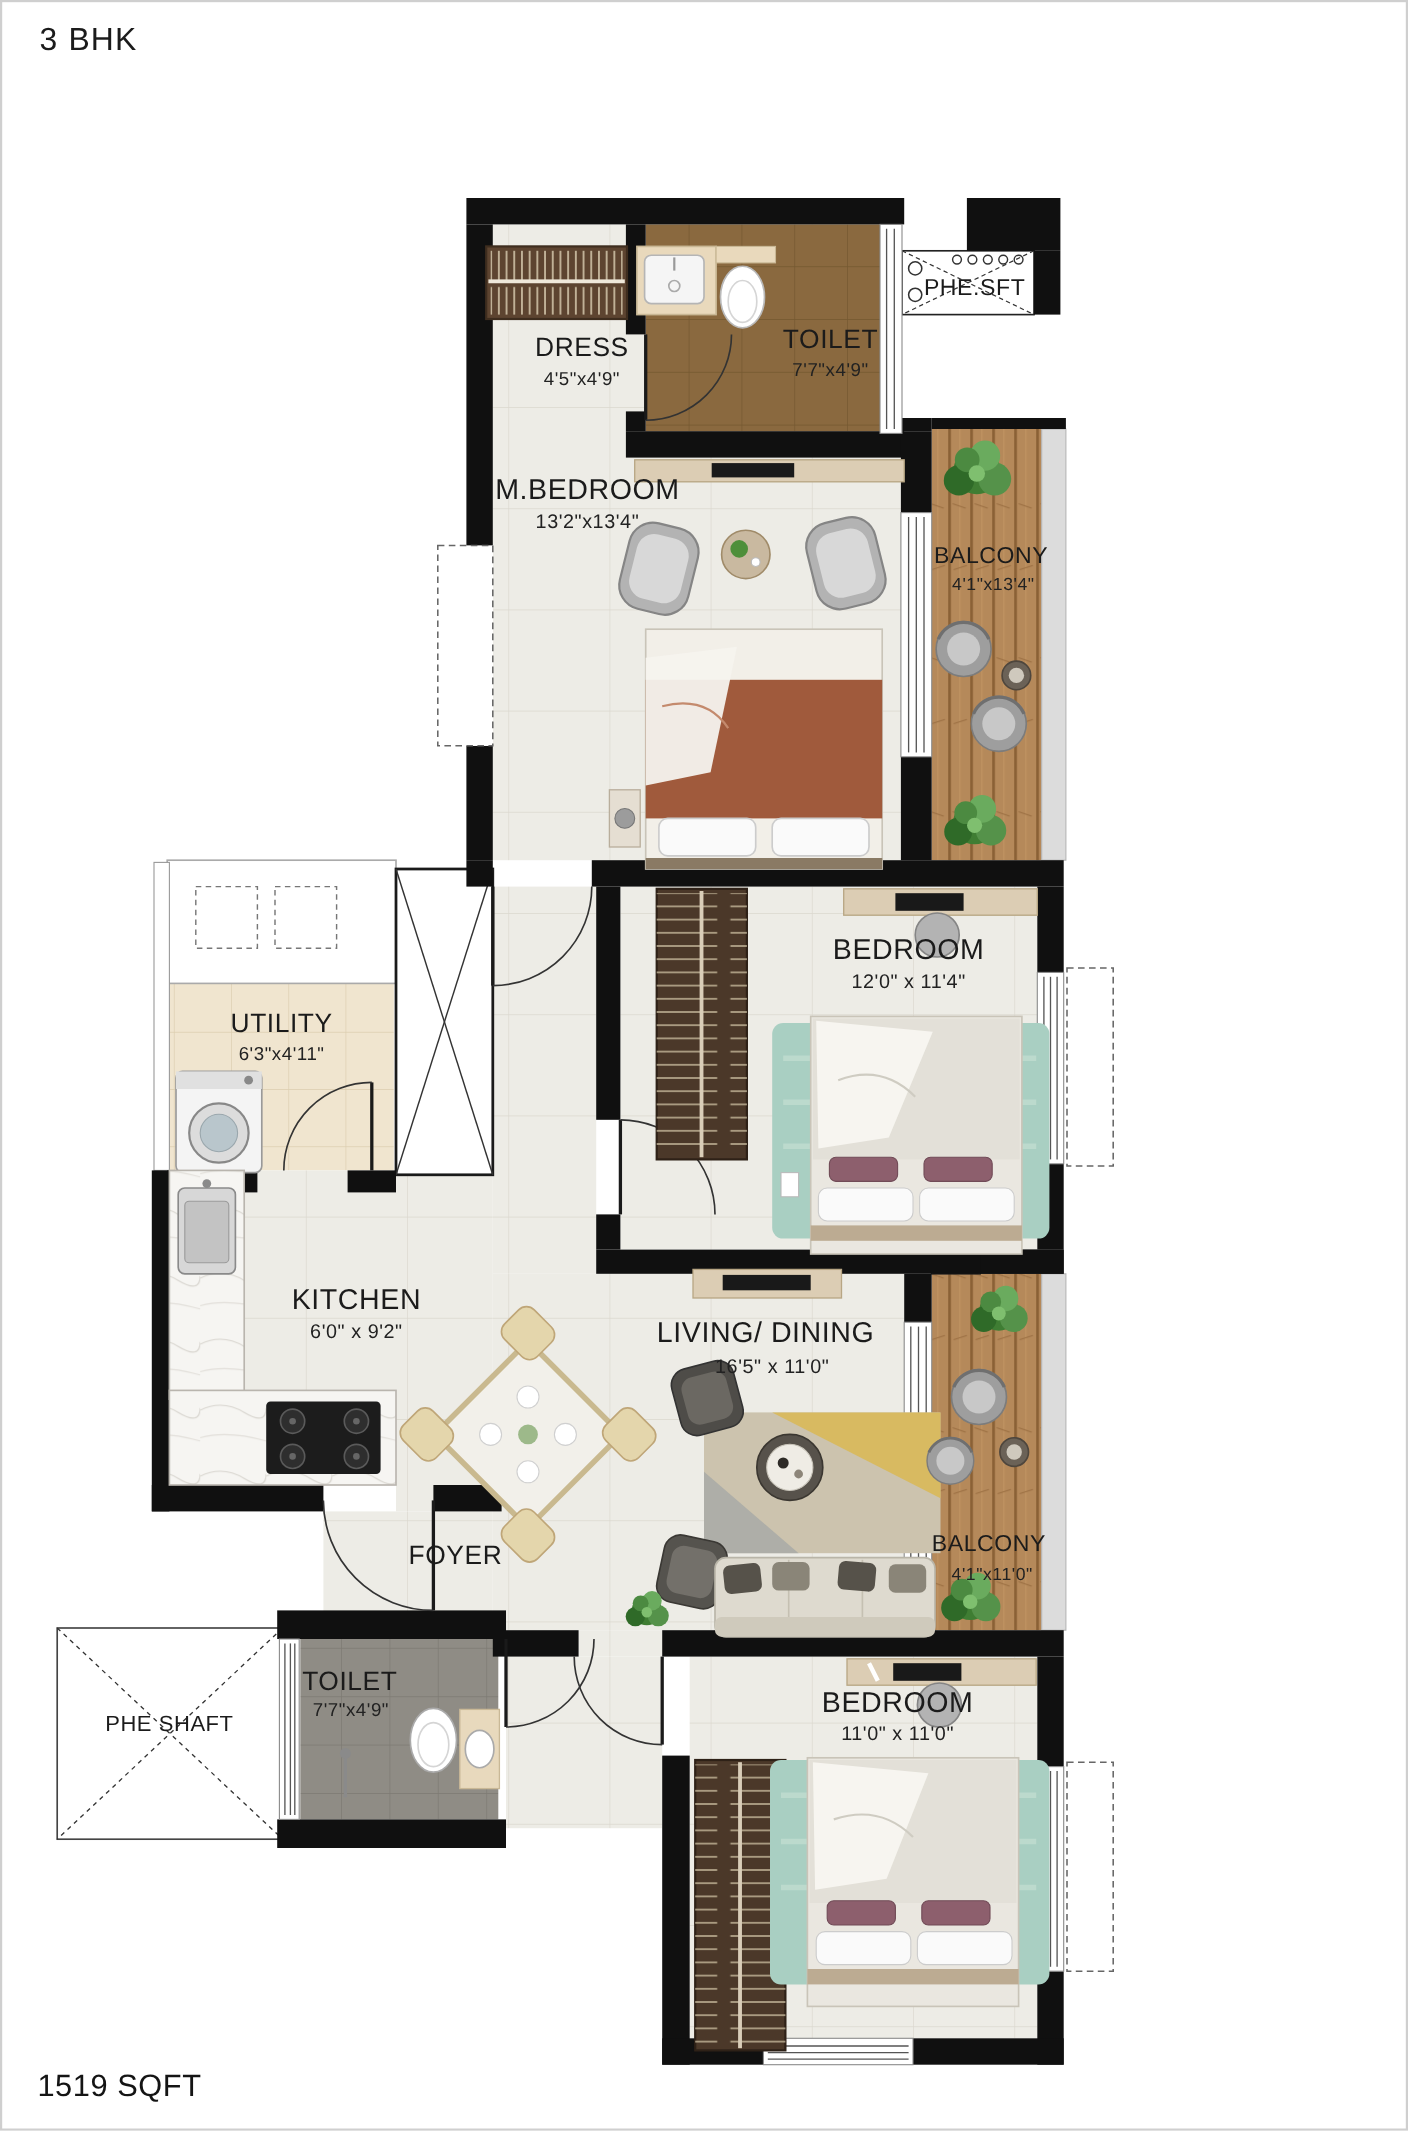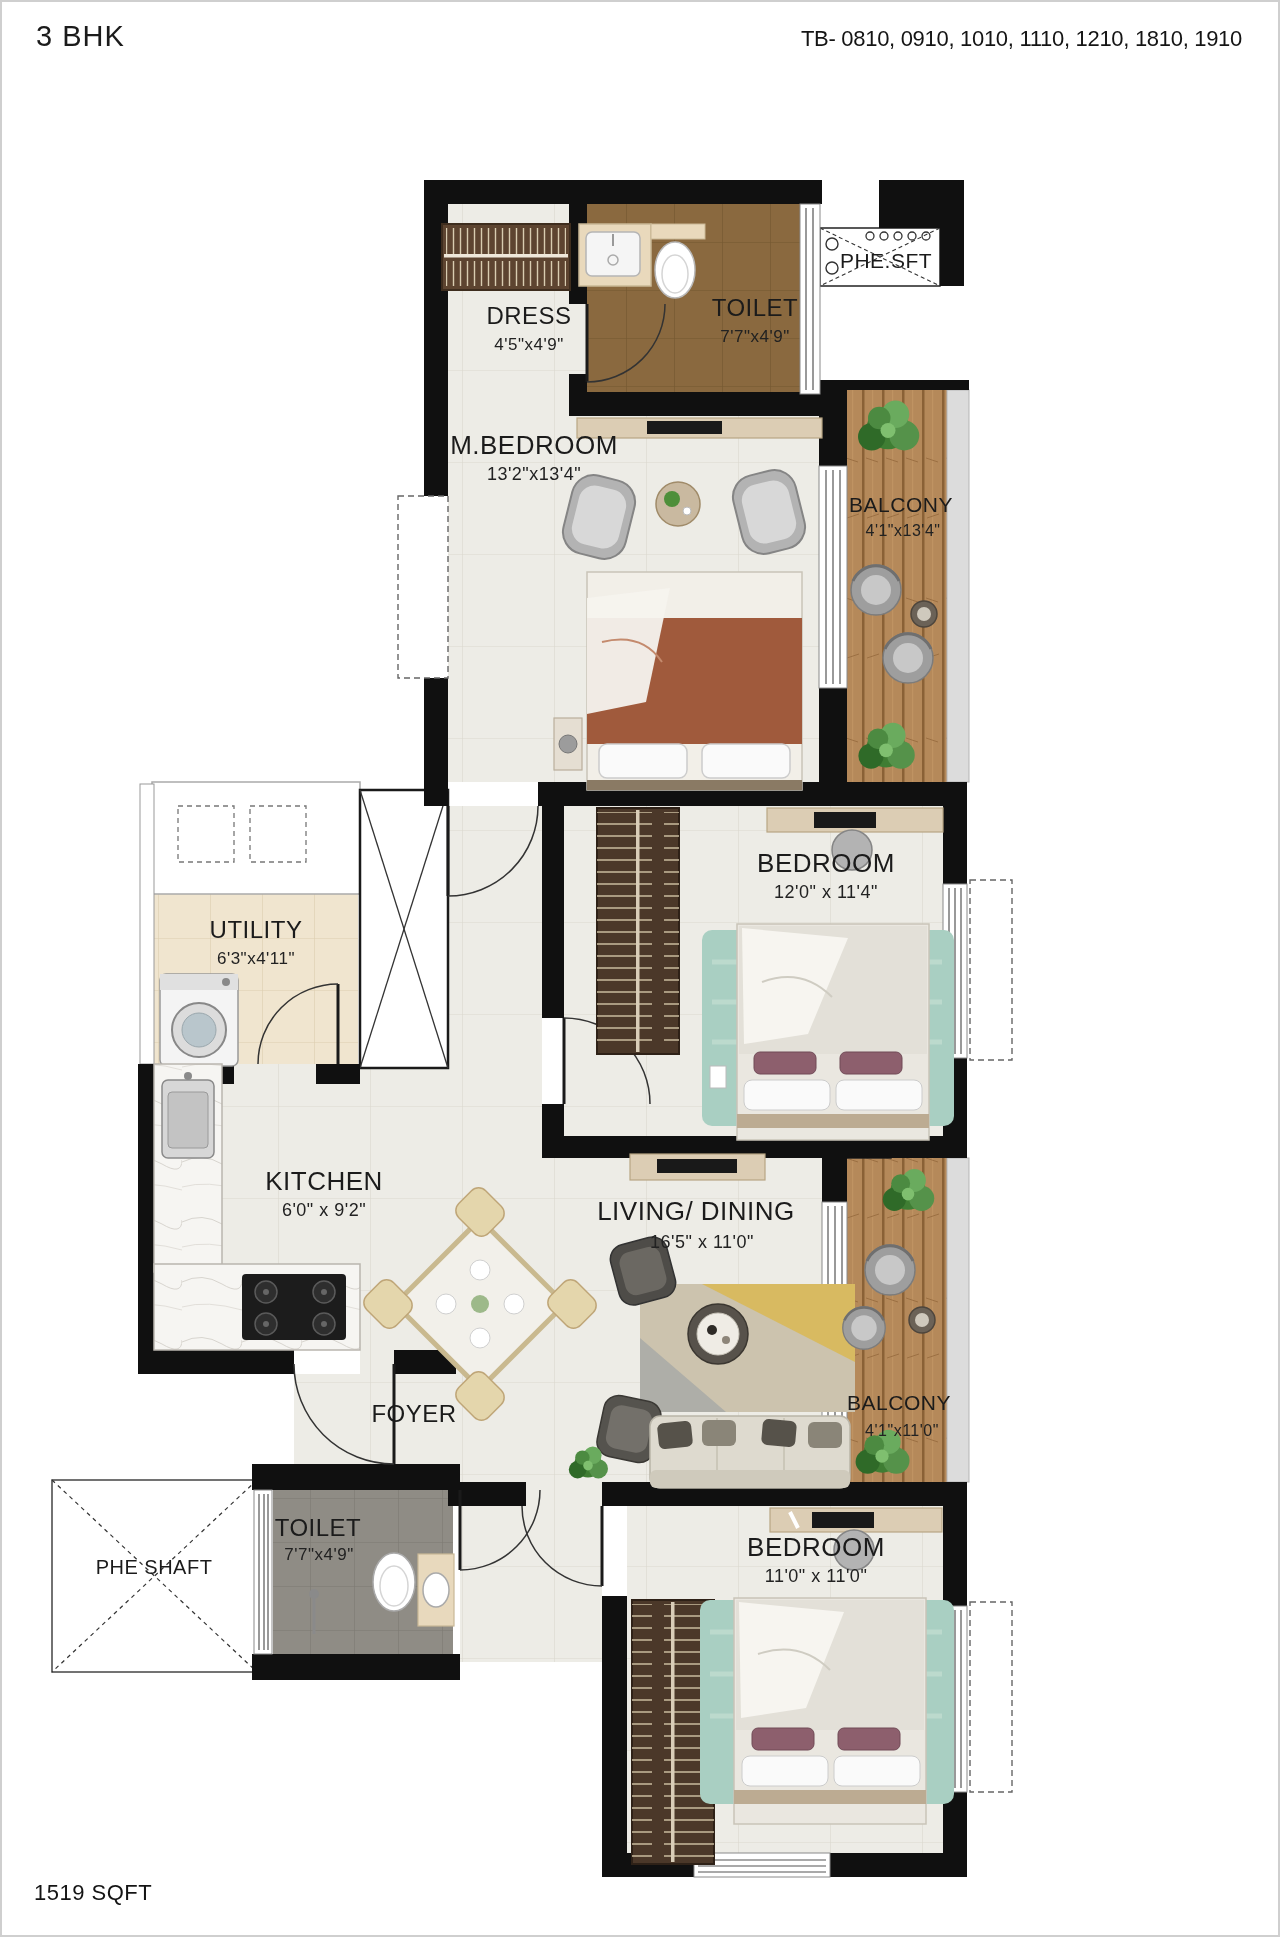--- a/index.html
+++ b/index.html
@@ -3,21 +3,21 @@
 <meta charset="utf-8">
 <style>
   html,body{margin:0;padding:0;background:#e8e8e8;}
   #page{position:relative;width:1280px;height:1937px;background:#ffffff;
         border:2px solid #cfcfcf;box-sizing:border-box;overflow:hidden;
         font-family:"Liberation Sans",sans-serif;}
   .hdr-title{position:absolute;left:34px;top:18px;font-size:29px;font-weight:500;
              letter-spacing:1px;color:#1b1b1b;}
   .hdr-units{position:absolute;right:36px;top:24px;font-size:22px;font-weight:500;
              letter-spacing:-0.3px;color:#141414;}
-  .ftr-area{position:absolute;left:32px;top:1878px;font-size:22px;font-weight:500;
+  .ftr-area{position:absolute;left:32px;top:1878px;font-size:28px;font-weight:500;
             letter-spacing:0.5px;color:#141414;}
   svg{position:absolute;left:0;top:0;}
   .rname{font-family:"Liberation Sans",sans-serif;font-size:24px;font-weight:500;
          fill:#1b1b1b;letter-spacing:0.5px;text-anchor:middle;}
   .rname.big{font-size:26px;}
   .rname.small{font-size:21px;}
   .rdim{font-family:"Liberation Sans",sans-serif;font-size:17px;font-weight:400;
         fill:#222;letter-spacing:0.5px;text-anchor:middle;}
   .rdim.big{font-size:18px;}
   .rdim.small{font-size:16px;}
@@ -27,21 +27,20 @@
   .dashbay{fill:#ffffff;stroke:#666;stroke-width:1.4;stroke-dasharray:6 4;}
   .doorarc{fill:none;stroke:#333;stroke-width:1.5;}
   .doorleaf{stroke:#1a1a1a;stroke-width:3;}
   .rail{fill:#dcdcdc;stroke:#b5b5b5;stroke-width:1;}
 </style>
 </head>
 <body>
 
 <div id="page">
   <div class="hdr-title">3 BHK</div>
-  <div class="hdr-units">TB- 0810, 0910, 1010, 1110, 1210, 1810, 1910</div>
   <div class="ftr-area">1519 SQFT</div>
 
   <svg width="1280" height="1937" viewBox="0 0 1280 1937">
     <defs>
       <pattern id="tl" width="92" height="92" patternUnits="userSpaceOnUse">
         <rect width="92" height="92" fill="#edece6"></rect>
         <path d="M92 0H0V92" fill="none" stroke="#dbd8cf" stroke-width="1.2"></path>
       </pattern>
       <pattern id="tbr" width="48" height="48" patternUnits="userSpaceOnUse">
         <rect width="48" height="48" fill="#8a693f"></rect>

